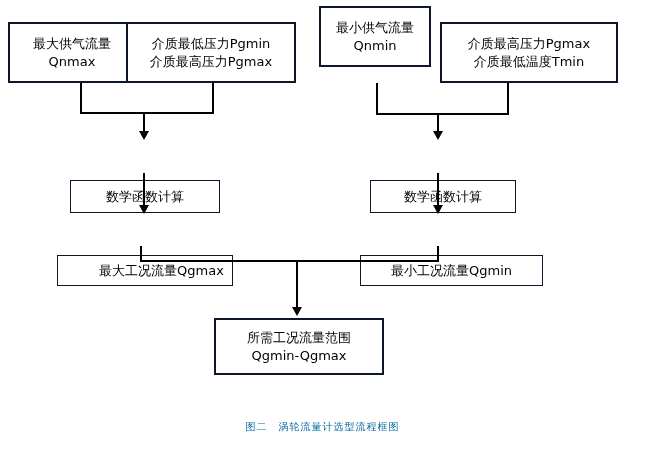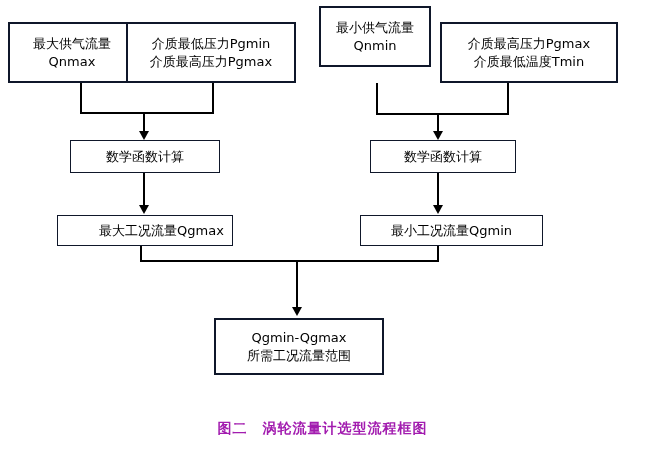--- a/index.html
+++ b/index.html
@@ -31,20 +31,21 @@
     line-height: 1.35;
     font-size: 13px;
     color: #000;
   }
   .node .line {
     display: block;
     white-space: nowrap;
   }
   .node.thin {
     border-width: 1.6px;
+    margin-top: 40px;
   }
   
   .vline {
     position: absolute;
     width: 0;
     border-left: 2px solid #000000;
   }
   .hline {
     position: absolute;
     height: 0;
@@ -56,24 +57,23 @@
     height: 0;
     border-left: 5px solid transparent;
     border-right: 5px solid transparent;
     border-top: 9px solid #000000;
   }
   #caption {
     position: absolute;
     left: 0;
     width: 645px;
     text-align: center;
-    font-size: 14px;
+    font-size: 10px;
     letter-spacing: 1px;
-    color: #a21caf;
-    font-weight: bold;
+    color: #0369a1;
   }
   .connectors { position:absolute; left:0; top:0; width:645px; height:460px; }
 </style>
 </head>
 <body>
 
 <div id="canvas">
 
   <div class="node" style="left:8px; top:22px; width:128px; height:61px;">
     <span class="line">最大供气流量</span>
@@ -105,22 +105,22 @@
 
   <div class="node thin" style="left:57px; top:215px; width:176px; height:31px;padding-left:33px;">
     <span class="line">最大工况流量Qgmax</span>
   </div>
 
   <div class="node thin" style="left:360px; top:215px; width:183px; height:31px;">
     <span class="line">最小工况流量Qgmin</span>
   </div>
 
   <div class="node" style="left:214px; top:318px; width:170px; height:57px;">
+    <span class="line">所需工况流量范围</span>
     <span class="line">Qgmin-Qgmax</span>
-    <span class="line">所需工况流量范围</span>
   </div>
 
   <div class="connectors">
 
     <div class="vline" style="left:80px; top:83px; height:30px;"></div>
     <div class="vline" style="left:212px; top:83px; height:30px;"></div>
     <div class="hline" style="left:80px; top:112px; width:134px;"></div>
     <div class="vline" style="left:143px; top:112px; height:20px;"></div>
     <div class="arrowhead" style="left:139px; top:131px;"></div>
 

